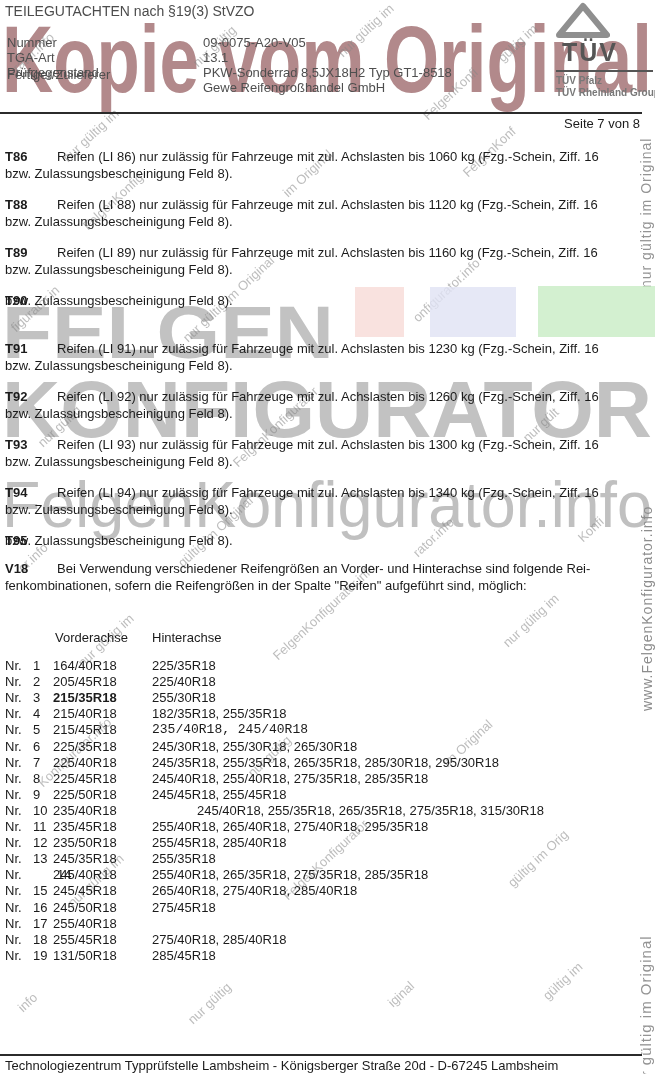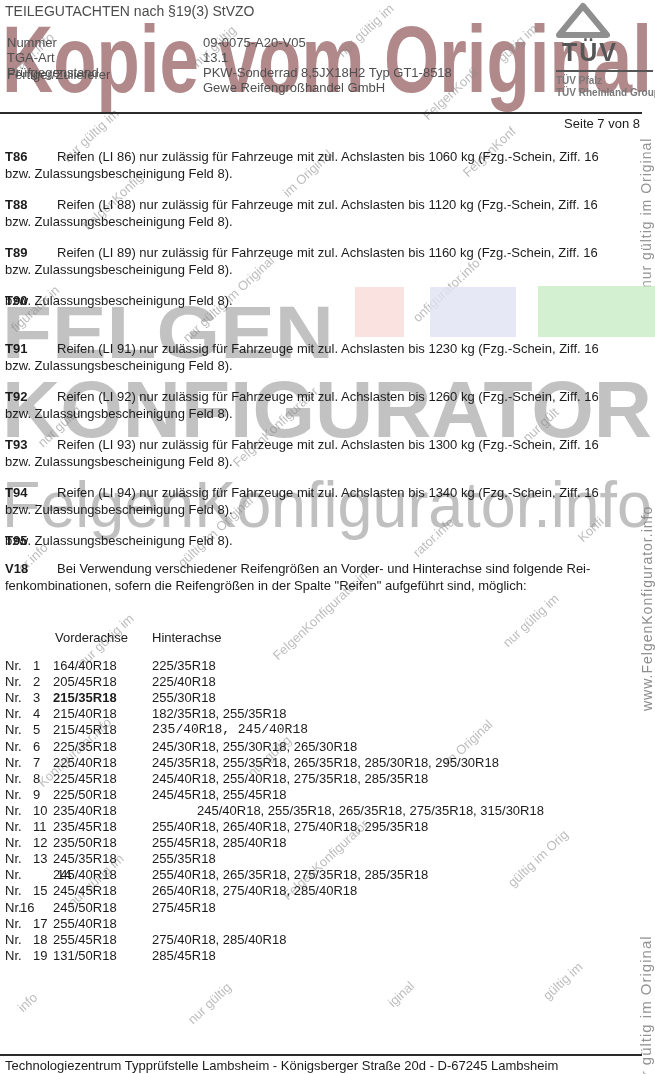--- a/index.html
+++ b/index.html
@@ -248,21 +248,21 @@
         <span class="cell" style="left: 152px;">255/40R18, 265/35R18, 275/35R18, 285/35R18</span>
       </div>
       <div class="abs" style="top:883px;left:0;width:655px;height:16px">
         <span class="cell" style="left: 5px;">Nr.</span>
         <span class="cell" style="left: 33px;">15</span>
         <span class="cell" style="left: 53px; text-align: right;">245/45R18</span>
         <span class="cell" style="left: 152px;">265/40R18, 275/40R18, 285/40R18</span>
       </div>
       <div class="abs" style="top:900px;left:0;width:655px;height:16px">
         <span class="cell" style="left: 5px;">Nr.</span>
-        <span class="cell" style="left: 20px;">16</span>
+        <span class="cell" style="left: 33px;">16</span>
         <span class="cell" style="left: 53px;">245/50R18</span>
         <span class="cell" style="left: 152px;">275/45R18</span>
       </div>
       <div class="abs" style="top:916px;left:0;width:655px;height:16px">
         <span class="cell" style="left: 5px;">Nr.</span>
         <span class="cell" style="left: 33px;">17</span>
         <span class="cell" style="left: 53px;">255/40R18</span>
       </div>
       <div class="abs" style="top:932px;left:0;width:655px;height:16px">
         <span class="cell" style="left: 5px;">Nr.</span>

